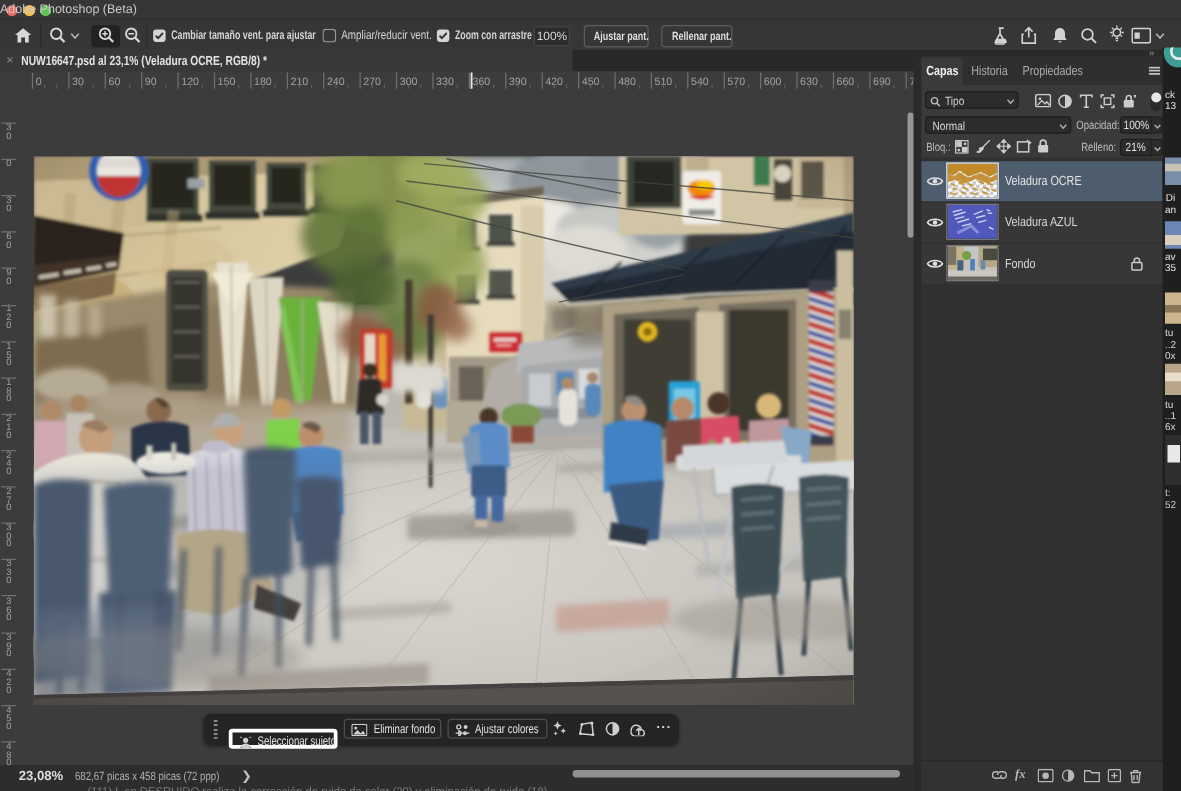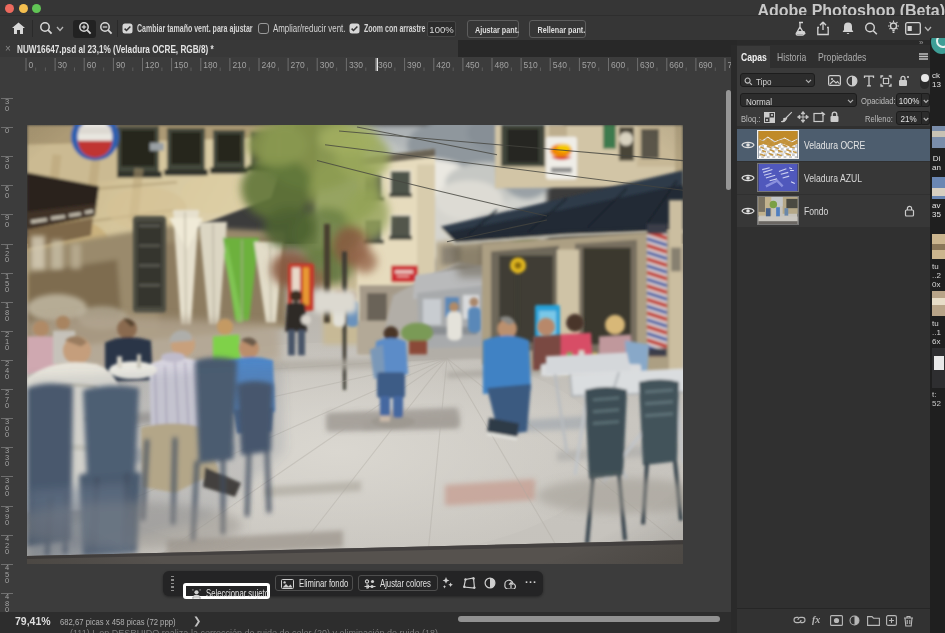--- a/index.html
+++ b/index.html
@@ -11,21 +11,21 @@
   .sx { display:inline-block; transform-origin:0 50%; white-space:nowrap; }
 </style>
 </head>
 <body>
 <div id="stage">
 
   <div class="abs" style="left:0;top:0;width:945px;height:15px;background:#363636;"></div>
   <div class="abs" style="left:5px;top:4px;width:9px;height:9px;border-radius:50%;background:#ed6a5e;"></div>
   <div class="abs" style="left:18.5px;top:4px;width:9px;height:9px;border-radius:50%;background:#f5bf4f;"></div>
   <div class="abs" style="left:32px;top:4px;width:9px;height:9px;border-radius:50%;background:#61c555;"></div>
-  <div class="abs" style="left:0;top:2px;width:945px;text-align:right;color:#c8c8c8;font-size:16px;font-weight:bold;">Adobe Photoshop (Beta)</div>
+  <div class="abs" style="left:0;top:2px;width:945px;text-align:left;color:#c8c8c8;font-size:10px;font-weight:normal;">Adobe Photoshop (Beta)</div>
 
   <div class="abs" id="optbar" style="left:0;top:15px;width:945px;height:25px;background:#363636;border-top:1px solid #2e2e2e;">
 
     <svg class="abs" style="left:11px;top:5px" width="15" height="15" viewBox="0 0 15 15">
         <path d="M7.5 1.6 L14 7 L12 7 L12 13 L9 13 L9 9 L6 9 L6 13 L3 13 L3 7 L1 7 Z" fill="#d8d8d8"></path>
       </svg>
     <div class="abs" style="left:32px;top:4px;width:1px;height:17px;background:#2a2a2a;"></div>
 
     <svg class="abs" style="left:39px;top:5px" width="14" height="14" viewBox="0 0 14 14">
         <circle cx="6" cy="6" r="4.2" fill="none" stroke="#d8d8d8" stroke-width="1.5"></circle>
@@ -683,21 +683,21 @@
         </svg>
       <svg class="abs" style="left:341px;top:6px" width="14" height="12" viewBox="0 0 14 12">
           <path d="M1 8 a4 4 0 0 1 8 -1.5 a3 3 0 0 1 1 5.5 h-6.5 a3.2 3.2 0 0 1 -2.5 -4" fill="none" stroke="#cfcfcf" stroke-width="1.2"></path>
           <path d="M7 11 V6 M5 7.6 L7 5.6 L9 7.6" fill="none" stroke="#cfcfcf" stroke-width="1.2"></path>
         </svg>
       <span class="abs" style="left:362px;top:2px;color:#cfcfcf;font-size:11px;letter-spacing:1px;font-weight:bold;">...</span>
     </div>
   </div>
 
   <div class="abs" style="left:0;top:612px;width:731px;height:21px;background:#2d2d2d;">
-    <span class="abs" style="left:15px;top:3px;color:#dedede;font-size:10.5px;font-weight:bold;">79,41%</span>
+    <span class="abs" style="left:15px;top:3px;color:#dedede;font-size:10.5px;font-weight:bold;">23,08%</span>
     <span class="abs sx" style="left:60px;top:4px;color:#b0b0b0;font-size:9.5px;transform:scaleX(0.81);">682,67 picas x 458 picas (72 ppp)</span>
     <span class="abs" style="left:193px;top:3px;color:#c0c0c0;font-size:10px;">❯</span>
 
     <div class="abs" style="left:458px;top:4px;width:262px;height:6px;border-radius:3px;background:#919191;"></div>
     <div class="abs" style="left:70px;top:16px;width:660px;height:5px;overflow:hidden;color:#7c7c7c;font-size:9px;">(111) L en DESRUIDO realiza la corrección de ruido de color (20) y eliminación de ruido (18)</div>
   </div>
 
   <div class="abs" id="panel" style="left:737px;top:45px;width:193px;height:588px;background:#3a3a3a;">
 
     <div class="abs" style="left:0;top:0;width:193px;height:23px;background:#2f2f2f;"></div>

